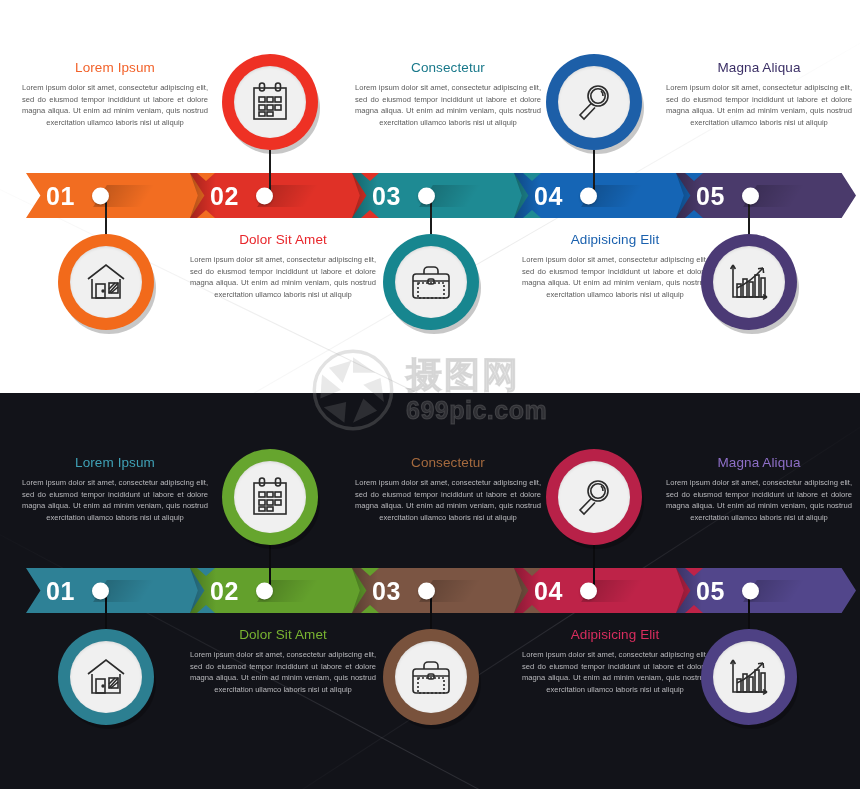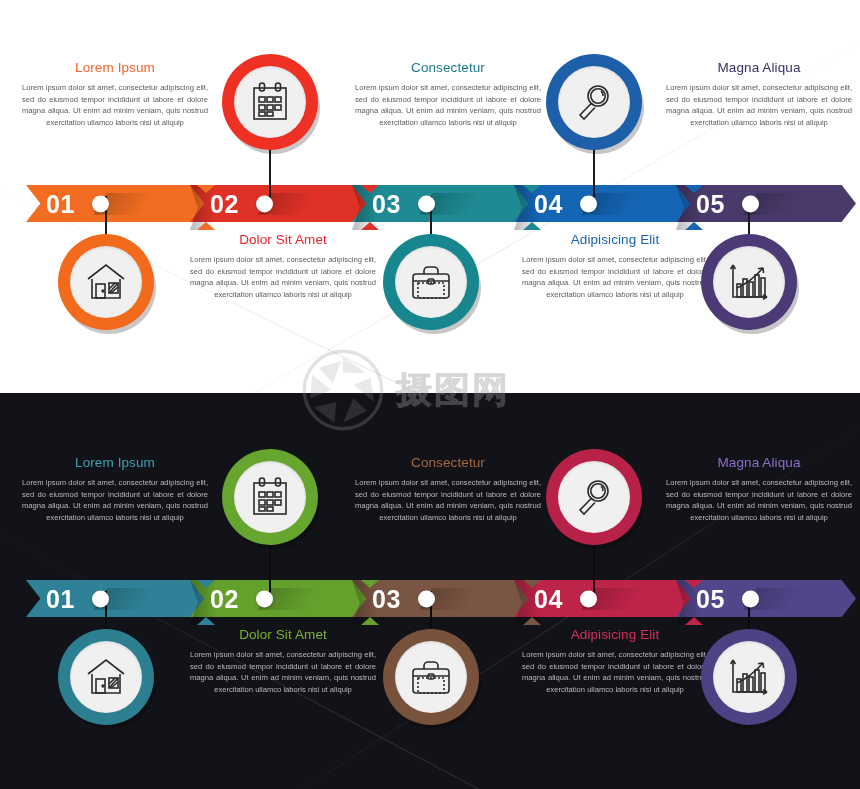--- a/index.html
+++ b/index.html
@@ -46,21 +46,21 @@
     margin-bottom: 7px; letter-spacing: .1px;
   }
   .txt .body {
     font-size: 7.6px; line-height: 11.6px; text-align: justify;
     text-align-last: center; color: #5a5a5a;
   }
   .dark .txt .body { color: #b9b9bd; }
 
   
   .ribbon { position: absolute; left: 0; width: 860px; height: 45px; }
-  .seg { position: absolute; top: 15px; height: 37px; }
+  .seg { position: absolute; top: 3px; height: 45px; }
   .seg .shape {
     position: absolute; inset: 0;
     clip-path: polygon(0% 0%, 92% 0%, 100% 50%, 92% 100%, 0% 100%, 8% 50%);
   }
   .seg.first .shape {
     clip-path: polygon(0% 0%, 92% 0%, 100% 50%, 92% 100%, 0% 100%, 8% 50%);
   }
   .seg .num {
     position: absolute; left: 20px; top: 50%; transform: translateY(-50%);
     font-size: 25px; font-weight: bold; color: #fff; letter-spacing: .5px;
@@ -110,21 +110,21 @@
   .icn .inner {
     position: absolute; left: 12px; top: 12px; width: 72px; height: 72px;
     border-radius: 50%; background: #f0f0f0;
     display: flex; align-items: center; justify-content: center;
     box-shadow: inset 0 1px 3px rgba(0,0,0,.10);
   }
   .icn svg { display: block; }
 
   
   .wm {
-    position: absolute; left: 300px; top: 338px; width: 240px; height: 104px;
+    position: absolute; left: 310px; top: 338px; width: 240px; height: 104px;
     z-index: 40; pointer-events: none; opacity: .55;
     display: flex; align-items: center; gap: 10px;
   }
   .wm .aperture { flex: 0 0 auto; }
   .wm .wmtxt { display: flex; flex-direction: column; line-height: 1; }
   .wm .cn {
     font-size: 36px; font-weight: bold; letter-spacing: 2px;
     color: rgba(150,150,150,.40);
     -webkit-text-stroke: 1px rgba(150,150,150,.55);
   }
@@ -460,16 +460,17 @@
         <path d="M50 12 L76 30 L50 30 Z"></path>
         <path d="M82 36 L86 64 L62 44 Z"></path>
         <path d="M78 74 L50 88 L62 60 Z"></path>
         <path d="M40 88 L16 70 L42 64 Z"></path>
         <path d="M12 60 L14 32 L36 50 Z"></path>
         <path d="M22 24 L48 16 L38 42 Z"></path>
       </g>
     </svg>
     <div class="wmtxt">
       <div class="cn">摄图网</div>
+      <div class="dom">699pic.com</div>
     </div>
   </div>
 
 </div>
 
 </body></html>

